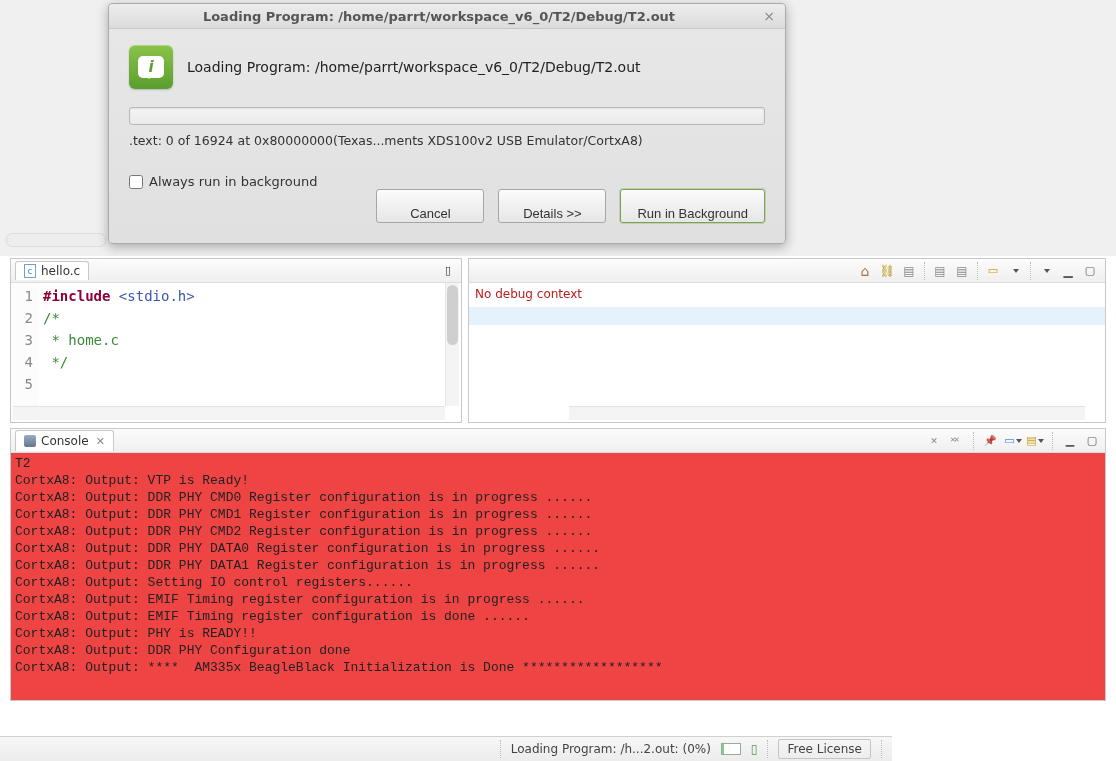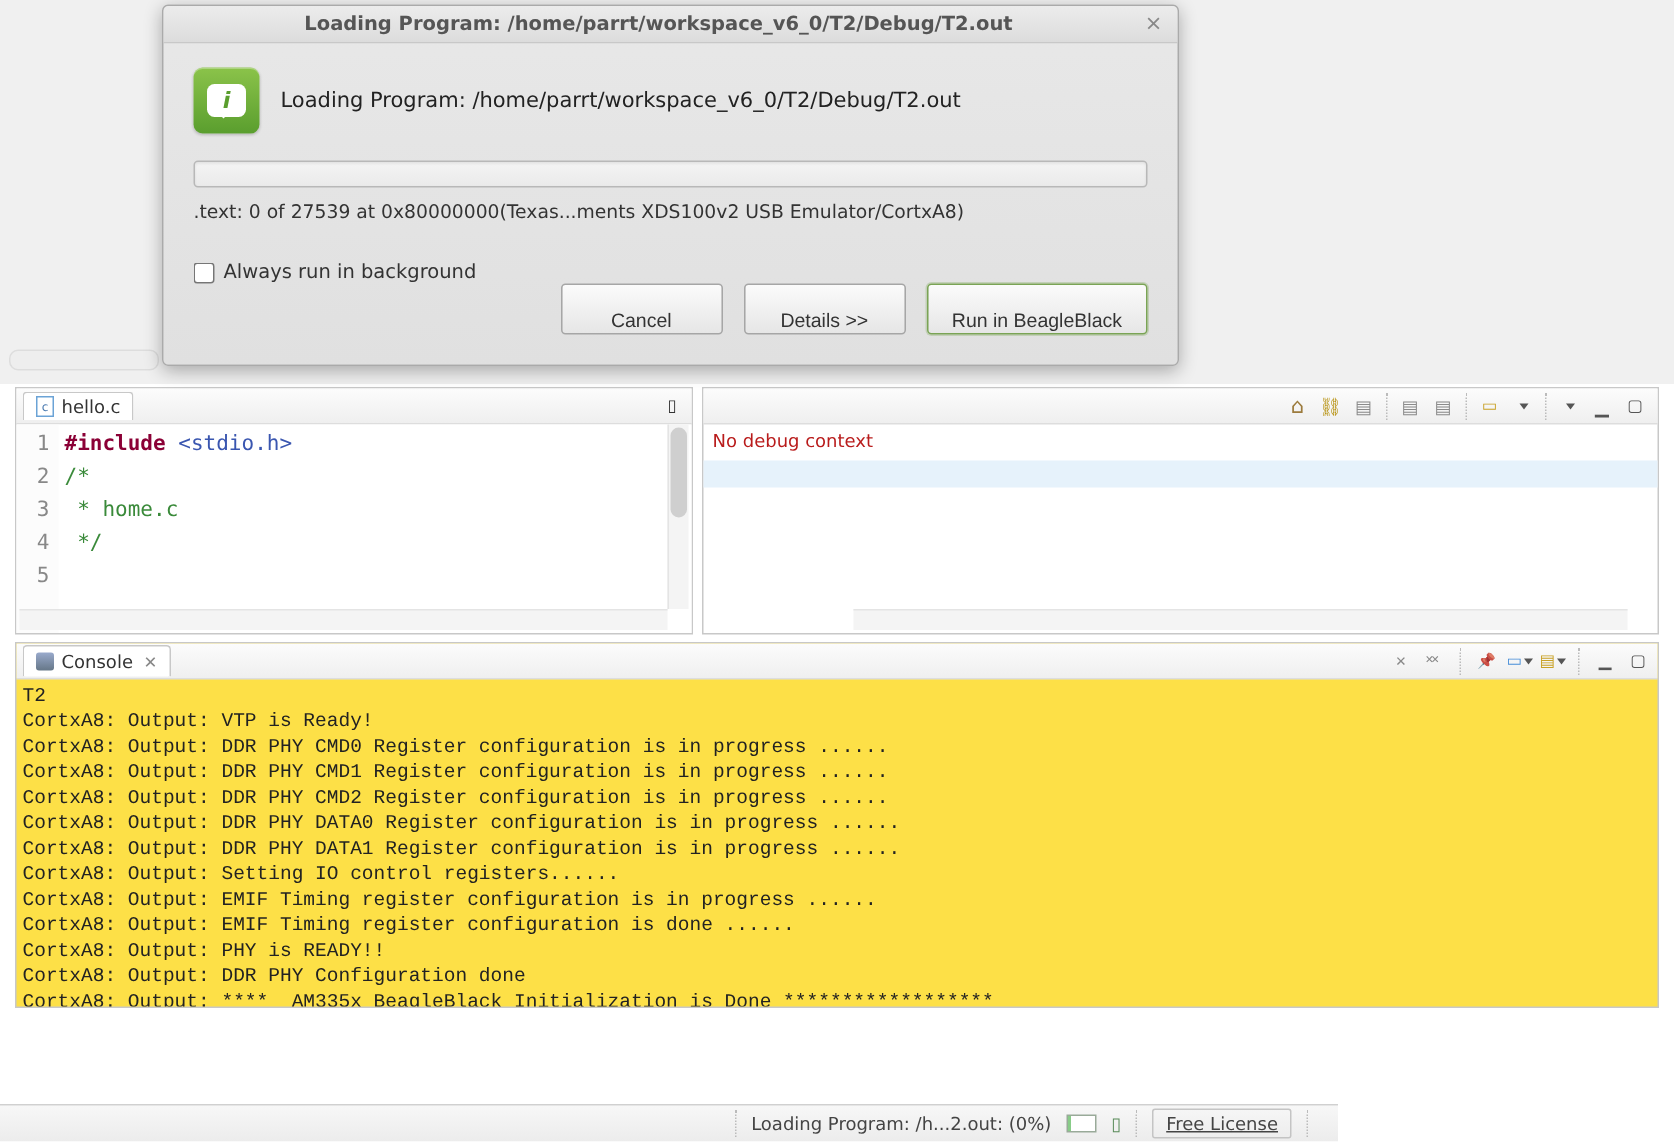--- a/index.html
+++ b/index.html
@@ -62,45 +62,45 @@
 .ico-doc::before { content:"▤"; color:#8a8a8a; font-size:12px; }
 .ico-note::before { content:"▭"; color:#c9a227; font-size:11px; }
 .ico-tri { width:0; height:0; border-left:3px solid transparent; border-right:3px solid transparent; border-top:4px solid #555; display:inline-block; margin-left:2px; }
 .ico-min::before { content:"▁"; color:#555; }
 .ico-max::before { content:"▢"; color:#555; font-size:11px; }
 
 .no-debug { padding: 4px 6px; color: #b91c1c; font-size: 12px; }
 .selection-line { background: #e6f2fb; height: 18px; margin-top: 2px; }
 
 
-.console { position:absolute; left:10px; top:428px; width:1096px; height:244px; border:1px solid #c8c8c8; background:#fde047; display:flex; flex-direction:column; }
+.console { position:absolute; left:10px; top:428px; width:1096px; height:273px; border:1px solid #c8c8c8; background:#ef4444; display:flex; flex-direction:column; }
 .console-tabrow { display:flex; align-items:center; height:24px; border-bottom:1px solid #ddd; background: linear-gradient(#fcfcfc,#efefef); padding:0 4px; }
 .console-tab { display:flex; align-items:center; gap:5px; padding:3px 8px; font-size:12px; background:#fff; border:1px solid #c8c8c8; border-bottom:none; border-radius:3px 3px 0 0; }
 .console-icon { width:12px; height:12px; background: linear-gradient(#9ac, #678); border-radius:2px; }
 .console-toolbar { margin-left:auto; display:flex; align-items:center; gap:4px; }
 .ctb { width:18px; height:18px; display:flex; align-items:center; justify-content:center; cursor:pointer; font-size:11px; }
 .ctb .ico-tri { margin-left:1px; }
 .ctb.sep { border-left:1px dotted #bbb; width:1px; margin:0 4px; }
 .ico-remove::before { content:"✕"; color:#888; font-size:9px; }
 .ico-remove-all { position:relative; width:14px; height:14px; }
 .ico-remove-all::before { content:"✕✕"; position:absolute; font-size:7px; color:#888; letter-spacing:-2px; top:2px; left:1px; }
 .ico-pin::before { content:"📌"; font-size:10px; filter: grayscale(0.3); }
 .ico-display::before { content:"▭"; color:#4a90d9; font-size:11px; }
 .ico-new-console::before { content:"▤"; color:#c9a227; font-size:11px; }
 
 .console-body { flex:1; padding: 2px 4px; font-family: Liberation Mono, monospace; font-size: 13px; line-height: 17px; overflow:hidden; white-space: pre; color:#222; }
 
 
-.statusbar { position:absolute; left:0; bottom:0; width:892px; height:25px; background: linear-gradient(#f7f7f7,#ececec); border-top:1px solid #d0d0d0; display:flex; align-items:center; padding: 0 20px; gap:10px; }
+.statusbar { position:absolute; left:0; bottom:0; width:892px; height:25px; background: linear-gradient(#f7f7f7,#ececec); border-top:1px solid #d0d0d0; display:flex; align-items:center; padding: 0 10px; gap:10px; }
 .statusbar .spacer { flex:1; }
 .status-item { display:flex; align-items:center; gap:6px; font-size:12px; color:#444; }
 .status-sep { width:1px; height:18px; border-left:1px dotted #bbb; }
 .prog-mini { width:20px; height:12px; border:1px solid #9a9; background: linear-gradient(to right, #8c8 2px, #fff 2px); }
 .ico-prog-bg::before { content:"▯"; color:#5a8c5a; font-size:12px; }
-.status-box { border:1px solid #c4c4c4; padding: 2px 8px; border-radius:2px; cursor:pointer;text-decoration:underline; }
+.status-box { border:1px solid #c4c4c4; padding: 2px 8px; border-radius:2px; cursor:pointer; }
 </style>
 </head>
 <body>
 
 <div class="top-area">
   <div class="scrollbar-top"></div>
 </div>
 
 <div class="editor-tabs">
   <div class="editor-left">
@@ -229,24 +229,24 @@
   <div class="dialog-body">
     <div class="dialog-heading-row">
       <div class="info-icon">
         <div class="info-bubble">
             <span class="info-letter">i</span>
           </div>
       </div>
       <div class="dialog-heading">Loading Program: /home/parrt/workspace_v6_0/T2/Debug/T2.out</div>
     </div>
     <div class="progress-bar"></div>
-    <div class="progress-text">.text: 0 of 27539 at 0x80000000(Texas...ments XDS100v2 USB Emulator/CortxA8)</div>
+    <div class="progress-text">.text: 0 of 16924 at 0x80000000(Texas...ments XDS100v2 USB Emulator/CortxA8)</div>
     <div class="checkbox-row">
       <input type="checkbox" id="alwaysbg" style="">
       <label for="alwaysbg">Always run in background</label>
     </div>
     <div class="dialog-buttons">
       <button class="btn">Cancel</button>
       <button class="btn">Details &gt;&gt;</button>
-      <button class="btn default">Run in BeagleBlack</button>
+      <button class="btn default">Run in Background</button>
     </div>
   </div>
 </div>
 
 </body></html>

